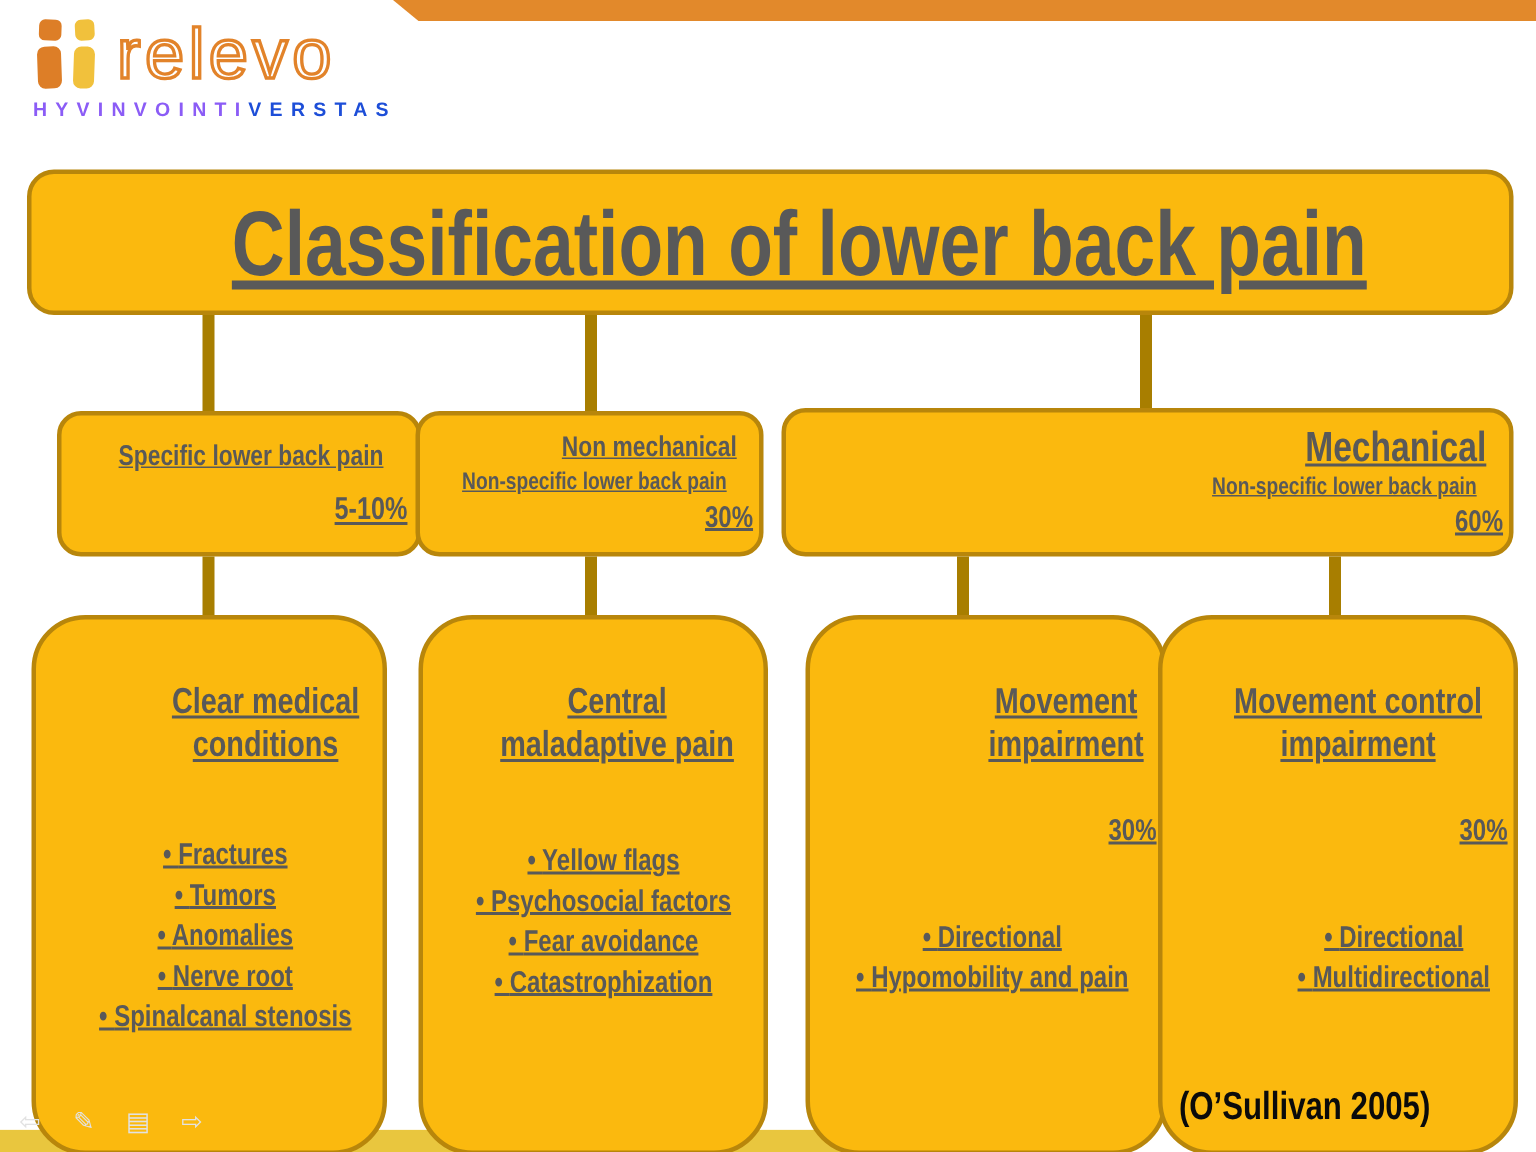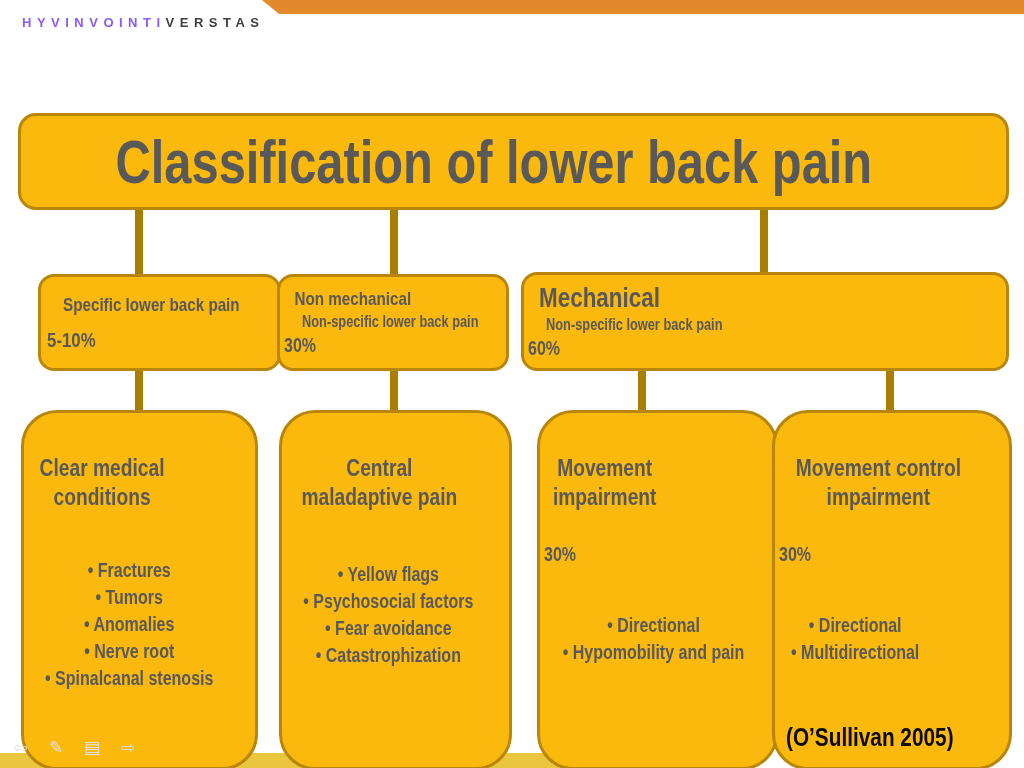--- a/index.html
+++ b/index.html
@@ -22,30 +22,31 @@
   
   .logo { position:absolute; top:12px; left:22px; width:260px; }
   .logo-row { display:flex; align-items:flex-start; }
   .logo-mark { width:48px; height:50px; }
   .logo-word {
     font-size:47px; line-height:44px; font-weight:400; letter-spacing:3px;
     color:#ffffff; -webkit-text-stroke:2.2px #E2832A; margin-left:8px; margin-top:2px;
   }
   .logo-sub { margin-top:3px; font-size:13px; font-weight:bold; letter-spacing:5.5px; white-space:nowrap; }
   .logo-sub .dark { color:#8b5cf6; }
-  .logo-sub .light { color:#404040; font-weight:bold;text-align:center; }
+  .logo-sub .light { color:#1d4ed8; font-weight:bold;text-align:center; }
   
   .cond { display:block; transform:scaleX(0.8); transform-origin:50% 50%; }
   .nowrap { white-space:nowrap; }
   .preline { white-space:pre-line; }
   
   .gold-box {
     position:absolute; background:#FBB90E; border:3px solid #B8860B;
-    display:flex; flex-direction:column; align-items:flex-start; text-align:center;
+    display:flex; flex-direction:column; align-items:flex-end; text-align:center;
     color:#595959;
+    text-decoration:underline;
   }
   .title-box { left:18px; top:113px; width:991px; height:97px; border-radius:18px; justify-content:center; }
   .title-text { font-size:61px; font-weight:bold; color:#595959; }
   .l2 { top:274px; height:97px; border-radius:16px; justify-content:center; }
   .l2-a { left:18px;  width:243px;margin-left:20px; }
   .l2-b { left:277px; width:232px; }
   .l2-c { left:521px; width:488px; top:272px; height:99px; }
   .l2-heading   { font-size:19px; font-weight:bold; }
   .l2-heading-big { font-size:28px; font-weight:bold; line-height:30px; }
   .l2-sub       { font-size:16px; font-weight:bold; margin-top:3px; }
@@ -80,20 +81,29 @@
 </style>
 </head>
 <body>
 
 <div class="slide">
 
   <div class="band-top"></div>
   <div class="band-bottom"></div>
 
   <div class="logo">
+    <div class="logo-row">
+      <svg class="logo-mark" viewBox="0 0 46 50" xmlns="http://www.w3.org/2000/svg">
+        <rect x="3" y="1" width="15" height="14" rx="4" fill="#DD7E27" transform="rotate(2 10 8)"></rect>
+        <rect x="2" y="19" width="16" height="28" rx="5" fill="#DD7E27" transform="rotate(-2 10 33)"></rect>
+        <rect x="27" y="1" width="13" height="14" rx="4" fill="#F1C13C" transform="rotate(-3 33 8)"></rect>
+        <rect x="26" y="19" width="14" height="28" rx="5" fill="#F1C13C" transform="rotate(2 33 33)"></rect>
+      </svg>
+      <div class="logo-word">relevo</div>
+    </div>
     <div class="logo-sub">
       <span class="dark">HYVINVOINTI</span><span class="light">VERSTAS</span>
     </div>
   </div>
 
   <div class="gold-box title-box">
     <div class="title-text cond nowrap">Classification of lower back pain</div>
   </div>
 
   <div class="conn conn-t cx-1"></div>

